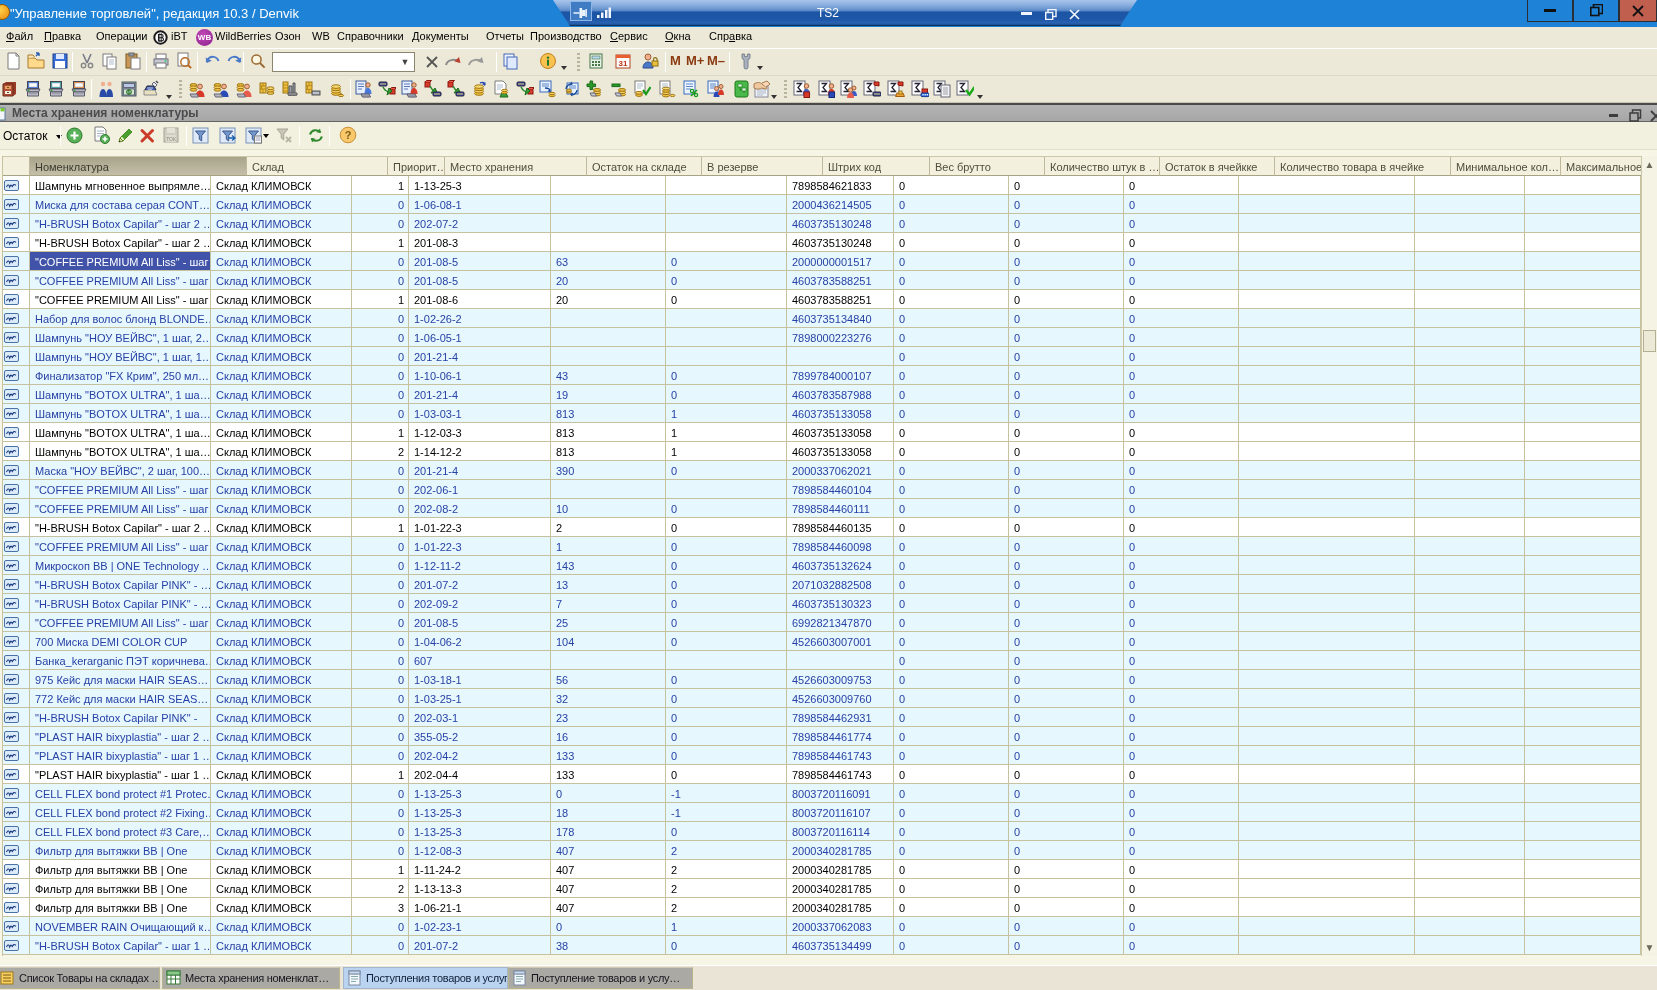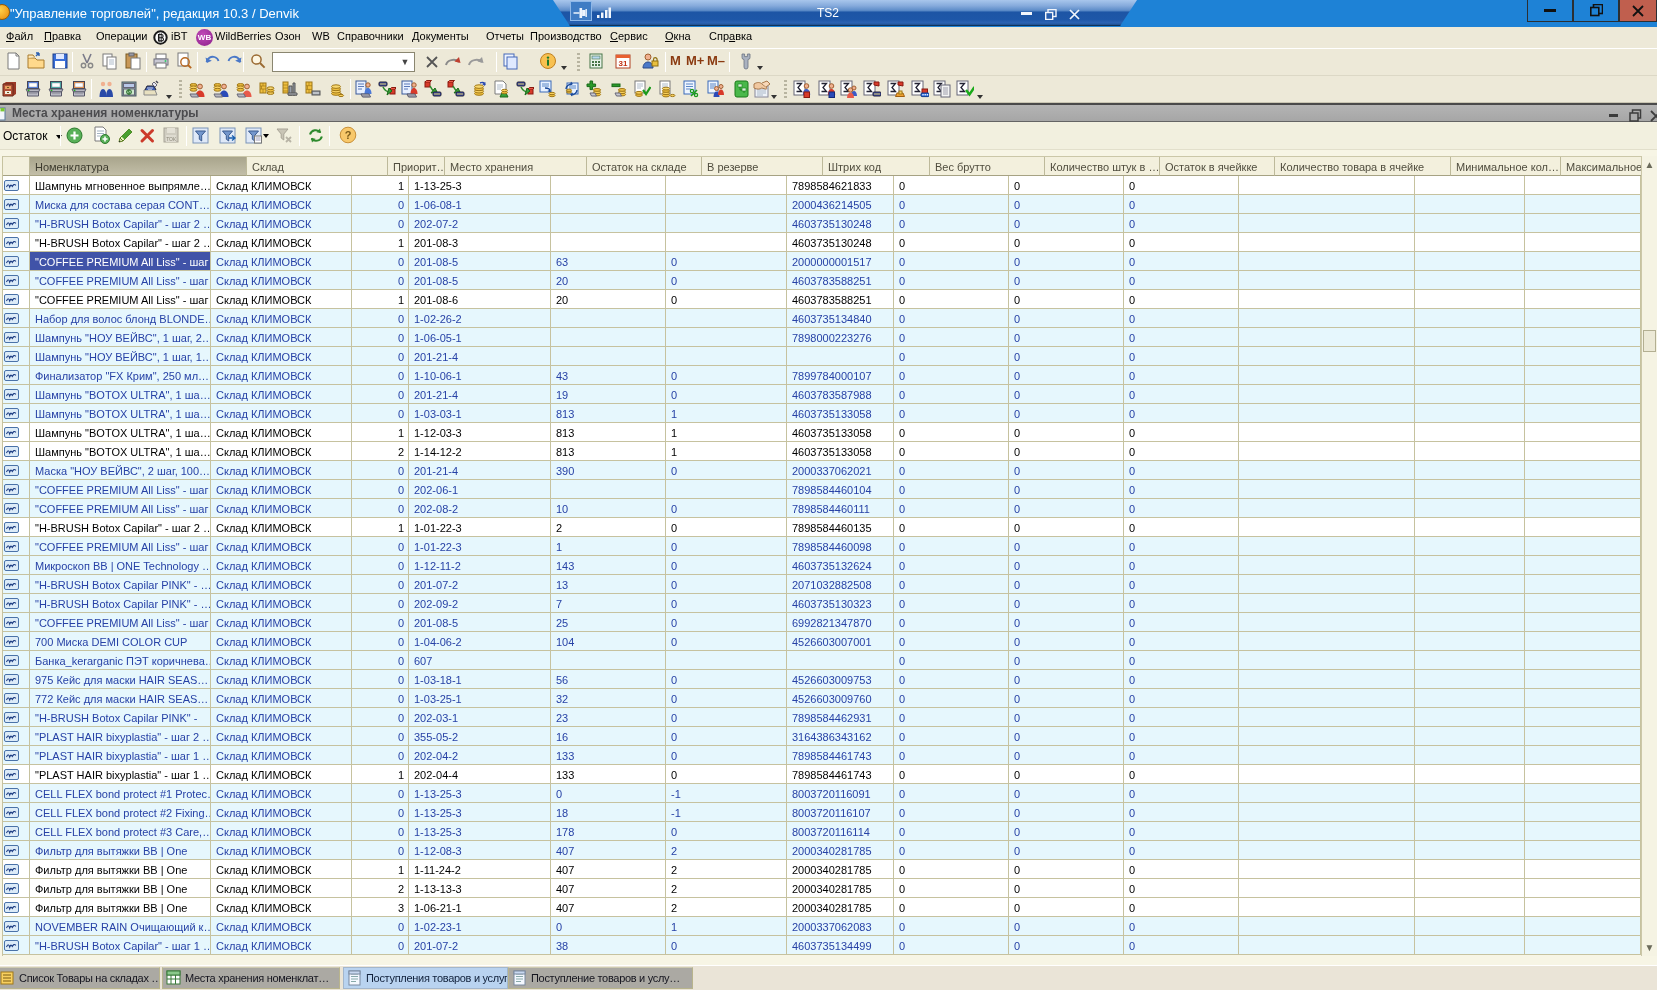--- a/index.html
+++ b/index.html
@@ -1213,21 +1213,21 @@
     <div class="td icell" style="width:28px"><svg width="15" height="11" viewBox="0 0 15 11">
         <rect x="0.5" y="0.5" width="14" height="10" rx="1.5" fill="#dcebf8" stroke="#4a72a8"></rect>
         <path d="M2.5 7c1.2-3 2.2-3 3.2 0 1-2.6 1.6-2.2 2.6-.6 1-1.8 2-2.6 3.6-1" fill="none" stroke="#1a3a80" stroke-width="1.1"></path>
       </svg></div>
     <div class="td" style="width:181px">"PLAST HAIR bixyplastia" - шаг 2 …</div>
     <div class="td" style="width:141px">Склад КЛИМОВСК</div>
     <div class="td num" style="width:57px">0</div>
     <div class="td" style="width:142px">355-05-2</div>
     <div class="td" style="width:115px">16</div>
     <div class="td" style="width:121px">0</div>
-    <div class="td" style="width:107px">3164386343162</div>
+    <div class="td" style="width:107px">7898584461774</div>
     <div class="td" style="width:115px">0</div>
     <div class="td" style="width:115px">0</div>
     <div class="td" style="width:115px">0</div>
     <div class="td" style="width:176px"></div>
     <div class="td" style="width:110px"></div>
     <div class="td" style="width:116px"></div>
   </div>
 <div class="trow rc" style="top:746px">
     <div class="td icell" style="width:28px"><svg width="15" height="11" viewBox="0 0 15 11">
         <rect x="0.5" y="0.5" width="14" height="10" rx="1.5" fill="#dcebf8" stroke="#4a72a8"></rect>

